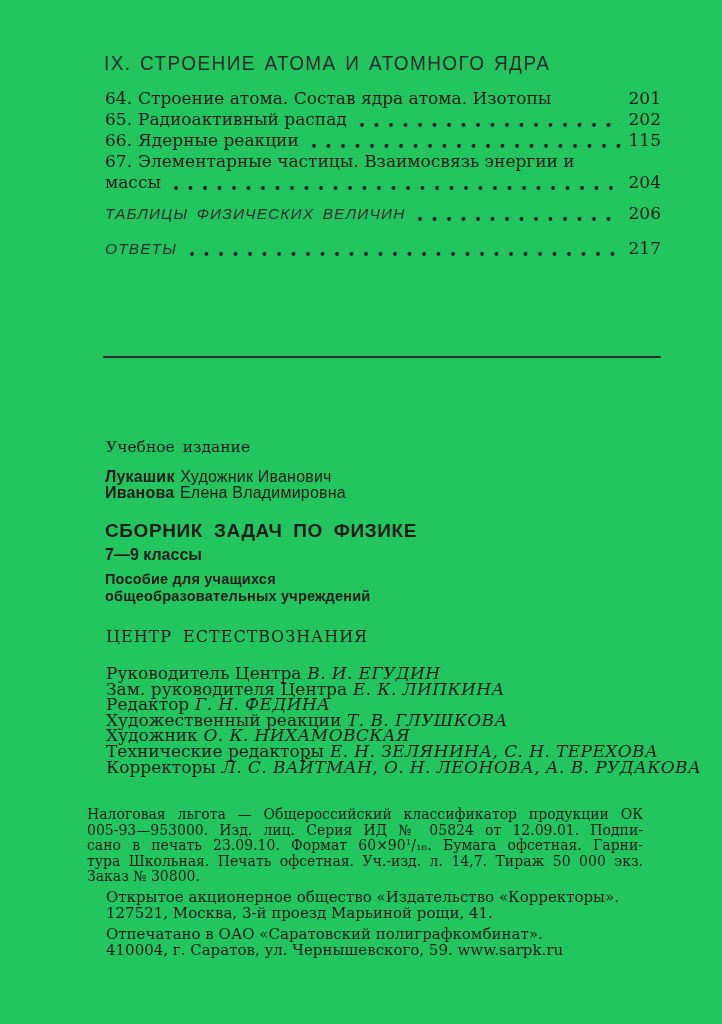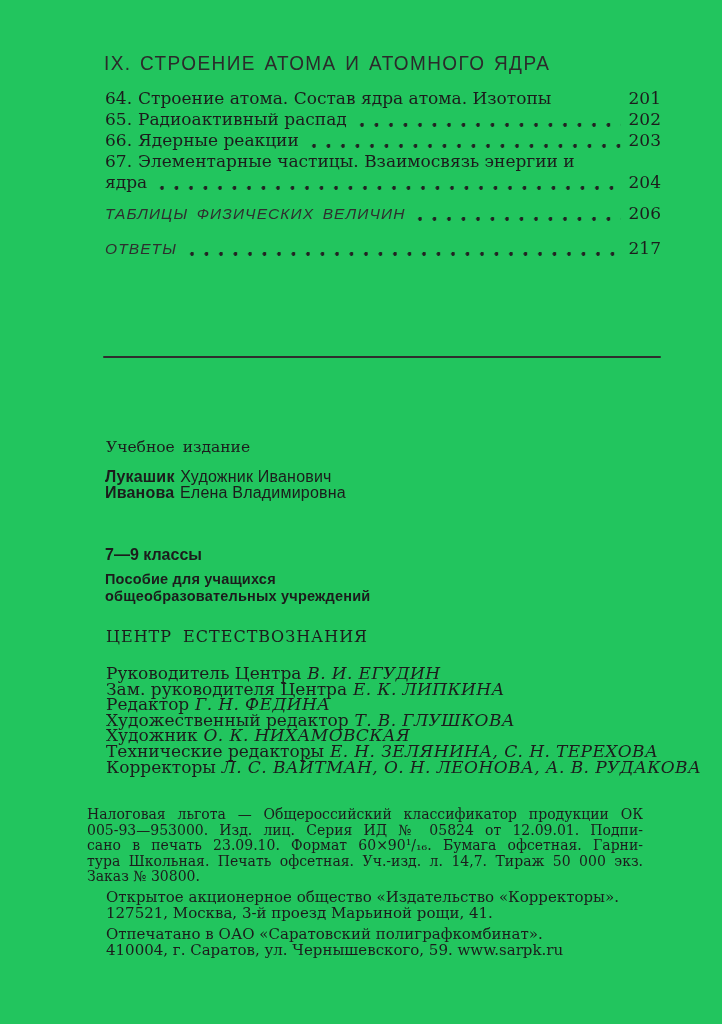--- a/index.html
+++ b/index.html
@@ -201,28 +201,28 @@
     <div class="toc-row">
       <span class="toc-num">65.</span>
       <span class="toc-text">Радиоактивный распад</span>
       <span class="leader"></span>
       <span class="toc-page">202</span>
     </div>
     <div class="toc-row">
       <span class="toc-num">66.</span>
       <span class="toc-text">Ядерные реакции</span>
       <span class="leader"></span>
-      <span class="toc-page">203</span>
+      <span class="toc-page">115</span>
     </div>
     <div class="toc-row">
       <span class="toc-num">67.</span>
       <span class="toc-text">Элементарные частицы. Взаимосвязь энергии и</span>
     </div>
     <div class="toc-row">
-      <span class="toc-text">ядра</span>
+      <span class="toc-text">массы</span>
       <span class="leader"></span>
       <span class="toc-page">204</span>
     </div>
   </div>
 
   <div class="toc-extra row-tables">
     <div class="toc-row">
       <span class="toc-text light-caps">ТАБЛИЦЫ ФИЗИЧЕСКИХ ВЕЛИЧИН</span>
       <span class="leader"></span>
       <span class="toc-page">206</span>
@@ -242,41 +242,42 @@
 
   <div class="authors">
     <div>
       <span class="author-surname">Лукашик</span><span class="author-given">Художник Иванович</span>
     </div>
     <div>
       <span class="author-surname">Иванова</span><span class="author-given">Елена Владимировна</span>
     </div>
   </div>
 
+  <div class="book-title">СБОРНИК ЗАДАЧ ПО ФИЗИКЕ</div>
   <div class="grades">7—9 классы</div>
 
   <div class="subtitle">
     <div>Пособие для учащихся</div>
     <div>общеобразовательных учреждений</div>
   </div>
 
   <div class="center-name">ЦЕНТР ЕСТЕСТВОЗНАНИЯ</div>
 
   <div class="credits">
     <div>
       <span>Руководитель Центра</span><span class="credit-names">В. И. ЕГУДИН</span>
     </div>
     <div>
       <span>Зам. руководителя Центра</span><span class="credit-names">Е. К. ЛИПКИНА</span>
     </div>
     <div>
       <span>Редактор</span><span class="credit-names">Г. Н. ФЕДИНА</span>
     </div>
     <div>
-      <span>Художественный редактор</span><span class="credit-names">Т. В. ГЛУШКОВА</span>
+      <span>Художественный реакции</span><span class="credit-names">Т. В. ГЛУШКОВА</span>
     </div>
     <div>
       <span>Художник</span><span class="credit-names">О. К. НИХАМОВСКАЯ</span>
     </div>
     <div>
       <span>Технические редакторы</span><span class="credit-names">Е. Н. ЗЕЛЯНИНА, С. Н. ТЕРЕХОВА</span>
     </div>
     <div>
       <span>Корректоры</span><span class="credit-names">Л. С. ВАЙТМАН, О. Н. ЛЕОНОВА, А. В. РУДАКОВА</span>
     </div>

